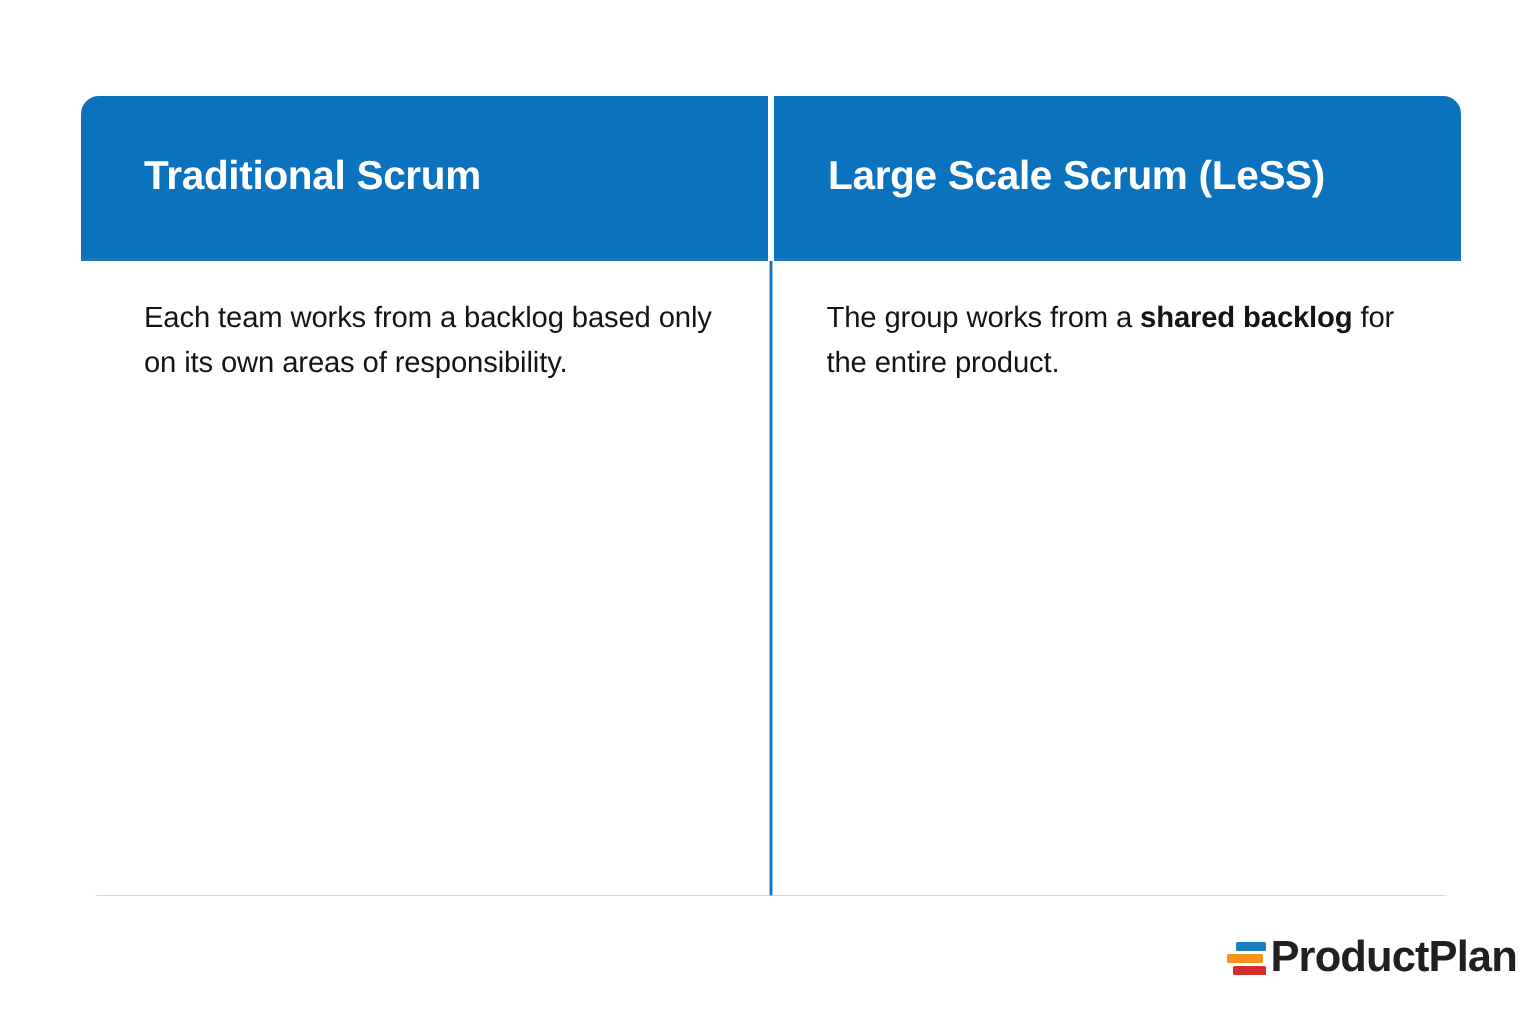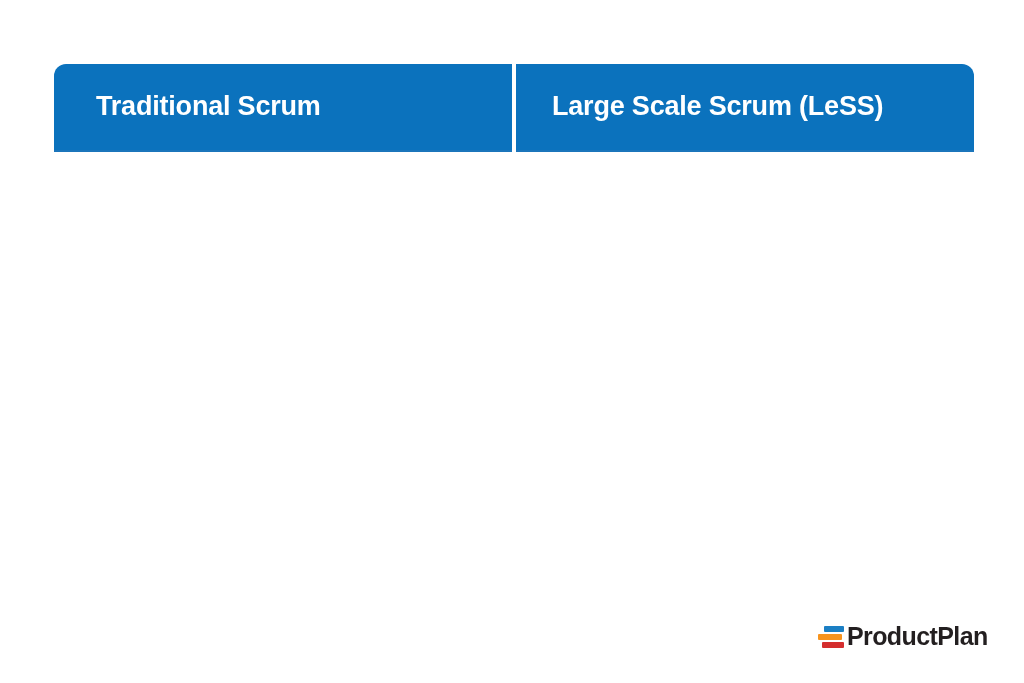--- a/index.html
+++ b/index.html
@@ -43,21 +43,21 @@
     background: #0b72bd;
     padding: 0;
     height: 86px;
     vertical-align: middle;
     border: none;
   }
 
   .head-cell {
     display: flex;
     align-items: center;
-    height: 86px;
+    height: 108px;
     padding: 0 18px 0 42px;
   }
 
   .head-cell.right { padding-left: 36px; }
 
   .head-title {
     color: #ffffff;
     font-size: 27px;
     font-weight: bold;
     letter-spacing: -0.2px;
@@ -112,21 +112,21 @@
     position: relative;
     flex: none;
   }
 
   .logo-bar { position: absolute; height: 6px; border-radius: 1px; }
   .logo-bar.blue   { top: 1px;  left: 6px;  width: 20px; background: #1b7fc4; }
   .logo-bar.orange { top: 9px;  left: 0px;  width: 24px; background: #f7941e; }
   .logo-bar.red    { top: 17px; left: 4px;  width: 22px; background: #d42e2e; }
 
   .logo-text {
-    font-size: 25px;
+    font-size: 29px;
     font-weight: bold;
     color: #231f20;
     letter-spacing: -0.6px;
     line-height: 1;
   }
 </style>
 </head>
 <body>
 
 <div class="page">
@@ -141,20 +141,32 @@
             </div>
           </th>
           <th class="col-right">
             <div class="head-cell right">
               <span class="head-title">Large Scale Scrum (LeSS)</span>
             </div>
           </th>
         </tr>
       </thead>
       <tbody>
+        <tr>
+          <td class="col-left">
+            <div class="body-cell">
+              <p class="cell-text">Each team works from a backlog based only on its own areas of responsibility.</p>
+            </div>
+          </td>
+          <td class="col-right">
+            <div class="body-cell right">
+              <p class="cell-text">The group works from a <b>shared backlog</b> for the entire product.</p>
+            </div>
+          </td>
+        </tr>
       </tbody>
     </table>
   </div>
 
   <div class="logo">
     <span class="logo-mark">
       <span class="logo-bar blue"></span>
       <span class="logo-bar orange"></span>
       <span class="logo-bar red"></span>
     </span>

